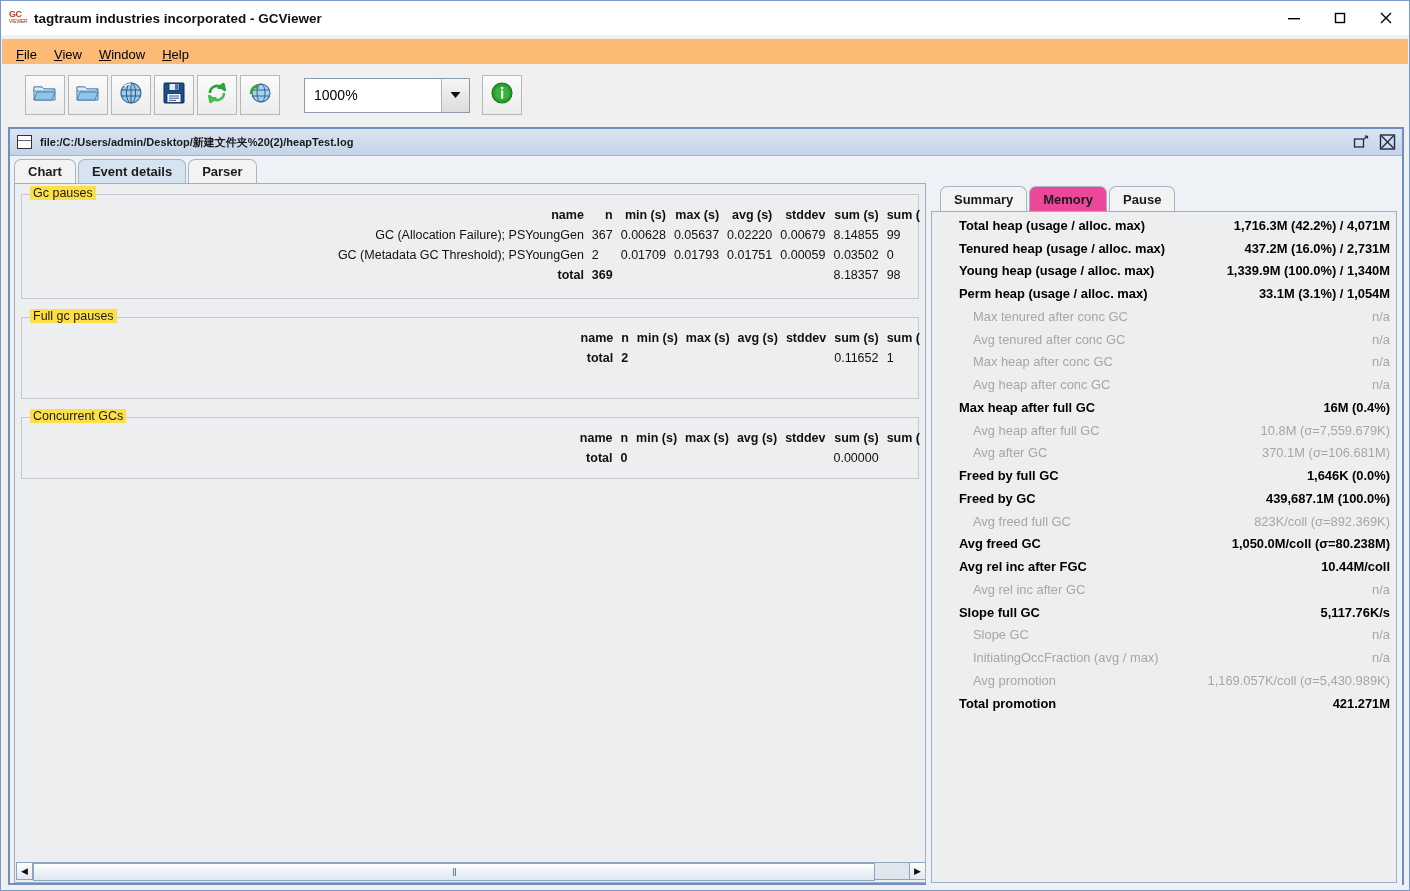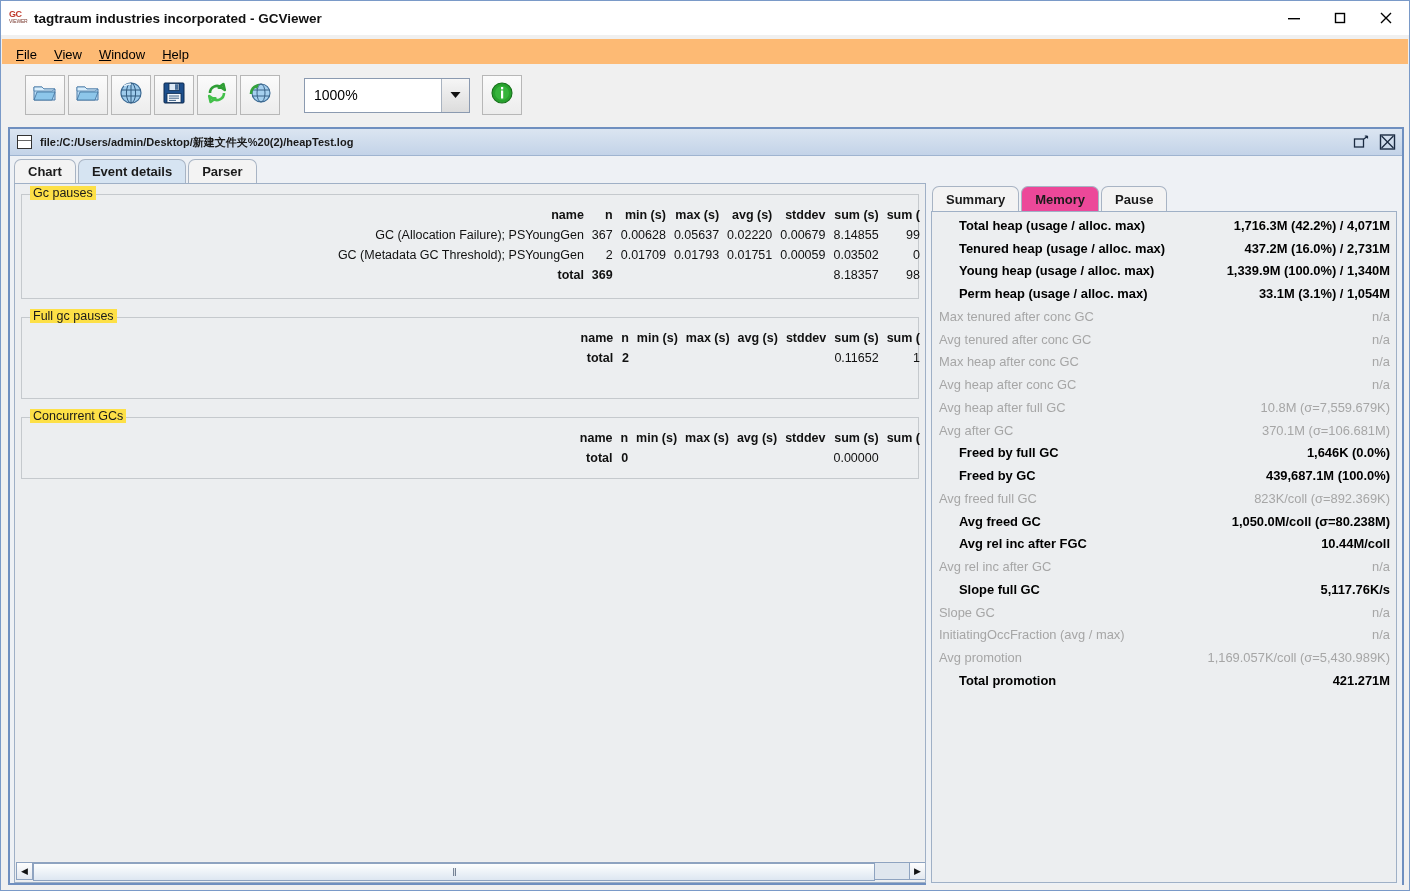--- a/index.html
+++ b/index.html
@@ -171,21 +171,21 @@
   table.stats {
     border-collapse: collapse;
     font-size: 12.5px; color: #111;
     position: absolute; top: 10px;
   }
   table.stats th {
     font-weight: bold; text-align: right; padding: 3px 4px 3px 4px;
     white-space: nowrap;
   }
   table.stats td {
-    text-align: right; padding: 3px 4px 3px 4px; white-space: nowrap;
+    text-align: left; padding: 3px 4px 3px 4px; white-space: nowrap;
   }
   table.stats td.name, table.stats th.name { text-align: right; }
   table.stats tr.totalrow td { font-weight: bold; }
   table.stats tr.totalrow td.numplain { font-weight: normal; }
 
   
   #hscroll {
     position: absolute; left: 1px; bottom: 1px; width: 910px; height: 20px;
     background: #f0f0f0;
     display: flex; align-items: center;
@@ -206,21 +206,21 @@
     position: absolute; left: 0; top: 0; height: 18px; width: 842px;
     background: linear-gradient(#fdfefe,#dde6f1);
     border: 1px solid #8ea3c0;
     display: flex; align-items: center; justify-content: center;
     cursor: default;
   }
   #sb-thumb .grip { font-size: 11px; color: #5c6b80; letter-spacing: -1px; }
 
   
   #right-tabs {
-    position: absolute; left: 6px; top: 2px; height: 26px;
+    position: absolute; left: 14px; top: 2px; height: 26px;
     display: flex; align-items: flex-end; gap: 2px;
   }
   .rtab {
     height: 25px; padding: 0 13px;
     display: flex; align-items: center;
     font-size: 13px; font-weight: bold; color: #1b1b1b;
     border: 1px solid #a8b4c4; border-bottom: none;
     border-radius: 7px 7px 0 0;
     background: #f3f3f3; cursor: default;
   }
@@ -234,21 +234,21 @@
     padding-top: 2px;
   }
   .mem-row {
     display: flex; align-items: center; justify-content: space-between;
     height: 22.75px; padding: 0 6px 0 7px;
     font-size: 12.9px;
   }
   .mem-row .lbl { white-space: nowrap; }
   .mem-row .val { white-space: nowrap; text-align: right; }
   .mem-row.on { color: #000; font-weight: bold; margin-left: 20px; }
-  .mem-row.off { color: #a6a6a6; }
+  .mem-row.off { color: #a6a6a6; margin-left: 34px; }
 </style>
 </head>
 <body>
 
 <div id="app">
 
   <div id="titlebar">
     <div id="app-icon">
       <span class="gc">GC</span>
         <span class="vw">VIEWER</span>
@@ -560,20 +560,24 @@
             <span class="val">n/a</span>
           </div>
         <div class="mem-row off">
             <span class="lbl">Max heap after conc GC</span>
             <span class="val">n/a</span>
           </div>
         <div class="mem-row off">
             <span class="lbl">Avg heap after conc GC</span>
             <span class="val">n/a</span>
           </div>
+        <div class="mem-row on">
+            <span class="lbl">Max heap after full GC</span>
+            <span class="val">16M (0.4%)</span>
+          </div>
         <div class="mem-row off">
             <span class="lbl">Avg heap after full GC</span>
             <span class="val">10.8M (σ=7,559.679K)</span>
           </div>
         <div class="mem-row off">
             <span class="lbl">Avg after GC</span>
             <span class="val">370.1M (σ=106.681M)</span>
           </div>
         <div class="mem-row on">
             <span class="lbl">Freed by full GC</span>

